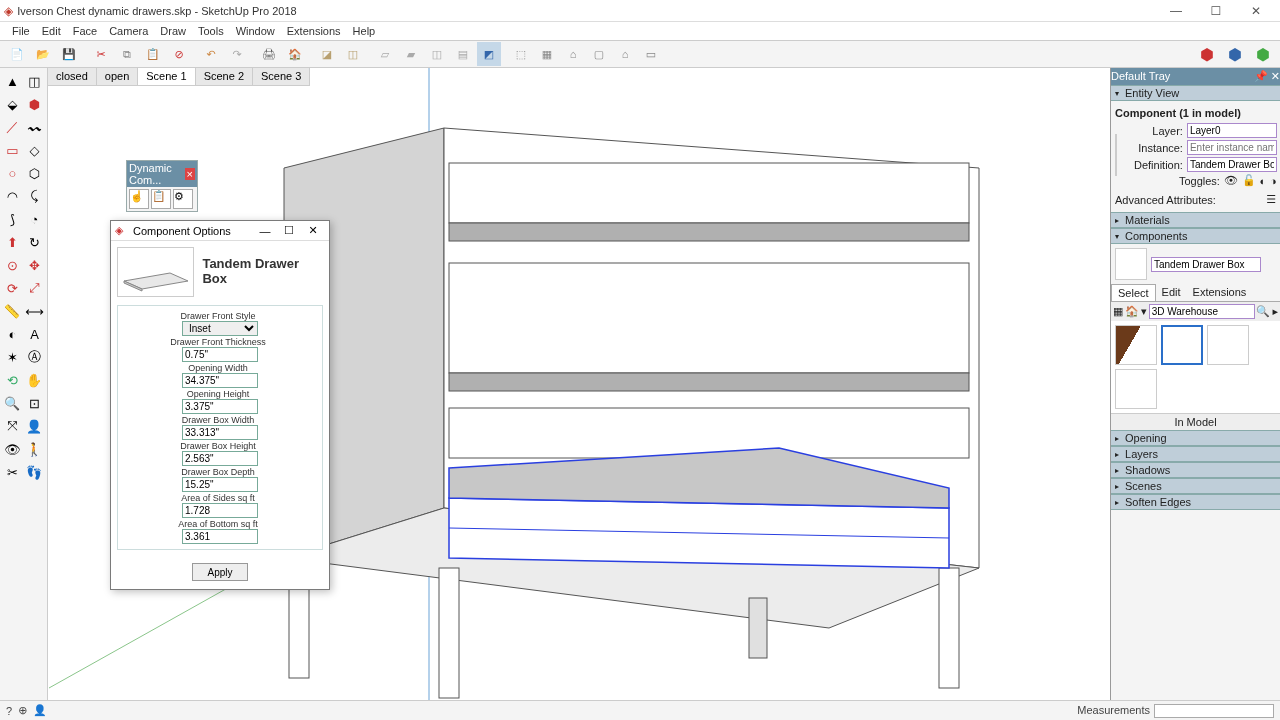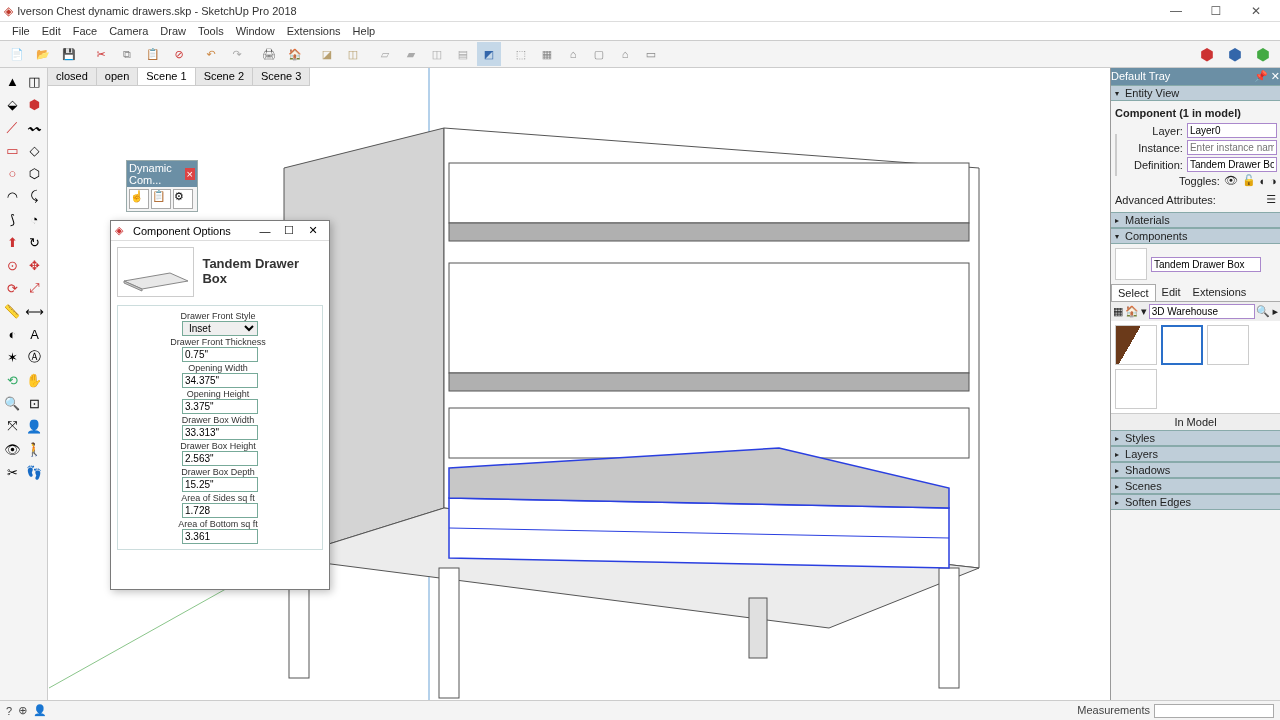--- a/index.html
+++ b/index.html
@@ -267,20 +267,23 @@
           </div>
         <div class="dlg-row">
             <label>Area of Sides sq ft</label>
             <input value="1.728" style="">
           </div>
         <div class="dlg-row">
             <label>Area of Bottom sq ft</label>
             <input value="3.361" style="">
           </div>
       </div>
+      <div class="dlg-apply">
+        <button>Apply</button>
+      </div>
     </div>
   </div>
 
   <div class="tray">
     <div class="tray-header">
       <span>Default Tray</span>
       <span>📌 ✕</span>
     </div>
 
     <div class="tray-section-h">
@@ -350,21 +353,21 @@
         <div class="comp-thumb" style="background:linear-gradient(120deg,#6b3a1a 40%,#fff 40%)"></div>
         <div class="comp-thumb sel"></div>
         <div class="comp-thumb"></div>
         <div class="comp-thumb"></div>
       </div>
       <div style="text-align:center;padding:2px;background:#eee;border-top:1px solid #ccc">In Model</div>
     </div>
 
     <div class="tray-section-h">
         <span class="caret"></span>
-        <span>Styles</span>
+        <span>Opening</span>
       </div>
     <div class="tray-section-h">
         <span class="caret"></span>
         <span>Layers</span>
       </div>
     <div class="tray-section-h">
         <span class="caret"></span>
         <span>Shadows</span>
       </div>
     <div class="tray-section-h">

